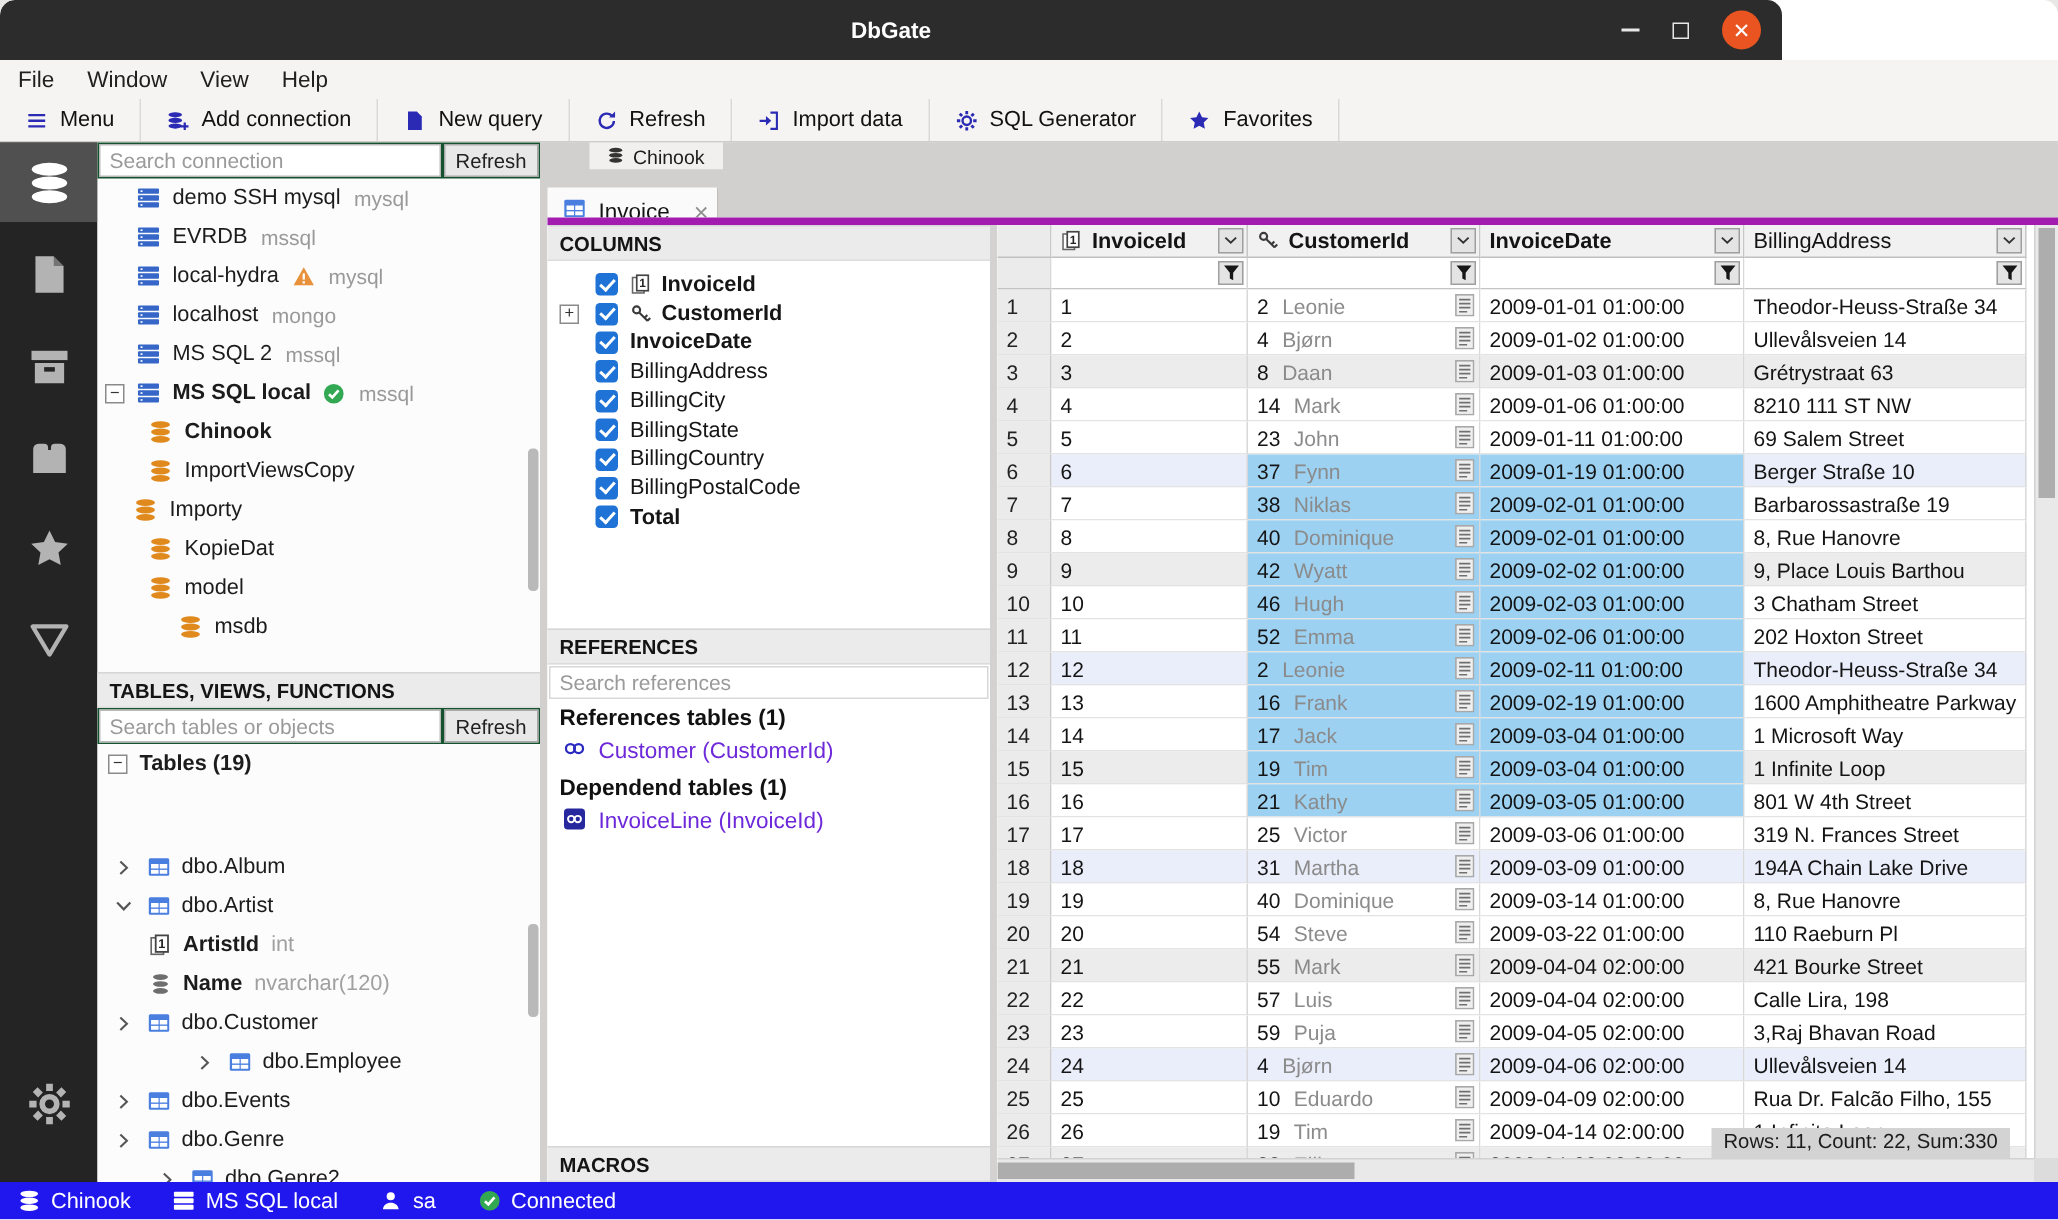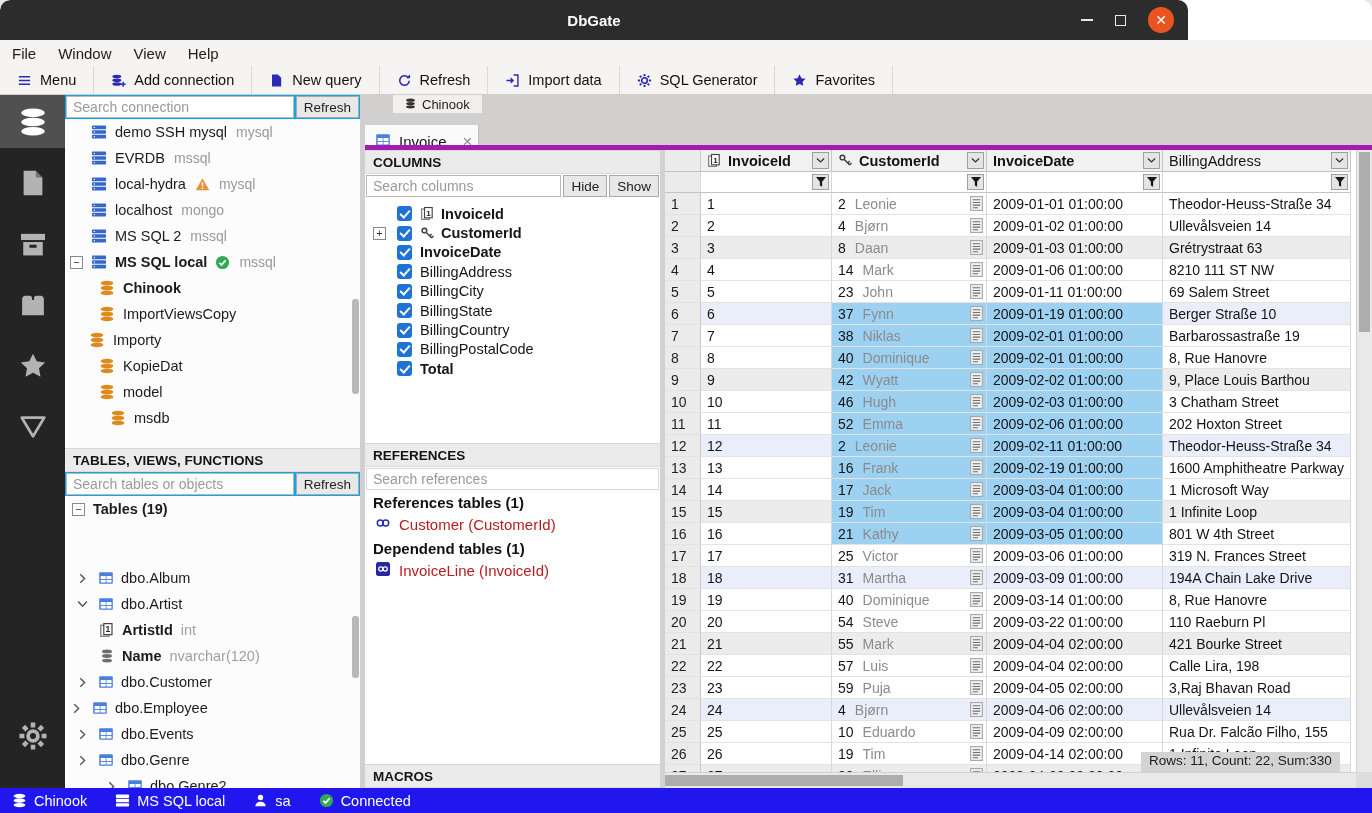--- a/index.html
+++ b/index.html
@@ -28,21 +28,21 @@
   
   .activitybar { position:absolute; left:0; top:95px; width:65px; bottom:25px; background:#242424; display:flex; flex-direction:column; align-items:stretch; }
   .act-item { height:53px; margin-bottom:8px; display:flex; align-items:center; justify-content:center; color:#b3b3b3; }
   .act-item.active { background:#505050; color:#fff; margin-bottom:8px; }
   .act-item svg { width:30px; height:30px; }
   .act-bottom { margin-top:auto; margin-bottom:26px; }
 
   
   .left-panel { position:absolute; left:65px; top:95px; width:295px; bottom:25px; background:#fcfcfc; display:flex; flex-direction:column; }
   .section-header { background:#ebebeb; border-top:1px solid #d6d6d6; border-bottom:1px solid #dcdcdc; font-weight:bold; font-size:13.5px; color:#141414; padding:4px 8px; height:24px; flex:none; }
-  .search-row { display:flex; flex:none; padding:1px 1px; background:#0ea5e9; }
+  .search-row { display:flex; flex:none; padding:1px 1px; background:#14532d; }
   .search-input { flex:1; height:22px; border:1px solid #b9b9b9; background:#fff; font-size:14px; padding:0 6px; color:#333; font-family:inherit; }
   .search-input::placeholder { color:#9a9a9a; }
   .mini-btn { height:22px; background:#e8e8e8; border:1px solid #a9a9a9; font-size:13.5px; padding:0 7px; margin-left:2px; color:#222; font-family:inherit; }
   .conn-list { position:relative; height:329px; overflow:hidden; flex:none; }
   .tree-row { height:26px; display:flex; align-items:center; font-size:14.5px; color:#1c1c1c; position:relative; }
   .tree-row .icon { display:inline-flex; margin-right:8px; }
   .tree-row .icon svg { width:16px; height:16px; }
   .sub { color:#999; margin-left:9px; font-size:14px; }
   .expander { width:13px; height:13px; border:1px solid #8a8a8a; background:#fff; font-size:11px; line-height:11px; text-align:center; color:#333; margin-right:8px; flex:none; }
   .warn { margin-left:9px; display:inline-flex; }
@@ -71,21 +71,21 @@
   .sp-search { display:flex; flex:none; padding:1px; }
   .col-list { flex:none; padding-top:6px; }
   .col-row { height:19.4px; display:flex; align-items:center; padding-left:8px; font-size:14.5px; color:#161616; }
   .col-row .exp-slot { width:24px; flex:none; display:flex; }
   .checkbox { width:15px; height:15px; background:#1f72d6; border-radius:3px; margin-right:8px; flex:none; position:relative; }
   .checkbox:after { content:""; position:absolute; left:4.5px; top:1.5px; width:4px; height:8px; border:solid #fff; border-width:0 2px 2px 0; transform:rotate(42deg); }
   .col-row .icon { display:inline-flex; margin-right:6px; }
   .col-row .icon svg { width:15px; height:15px; }
   .refs-block { font-size:14.5px; }
   .refs-title { font-weight:bold; font-size:15px; color:#111; padding:3px 8px 2px; }
-  .ref-link { display:flex; align-items:center; gap:8px; color:#b91c1c; padding:2px 8px 3px 10px; font-size:15px; }
+  .ref-link { display:flex; align-items:center; gap:8px; color:#6d28d9; padding:2px 8px 3px 10px; font-size:15px; }
   .ref-link svg { width:16px; height:16px; }
   .macros-header { margin-top:auto; }
 
   
   .grid { flex:1; position:relative; background:#fff; overflow:hidden; }
   .grid-inner { position:absolute; left:0; top:0; right:0; bottom:16px; overflow:hidden; }
   .g-row { display:flex; height:22px; }
   .g-cell { flex:none; border-right:1px solid #d8d8d8; border-bottom:1px solid #e3e3e3; display:flex; align-items:center; padding:0 2px 0 6px; font-size:14px; color:#141414; overflow:hidden; white-space:nowrap; background:#fff; }
   .c0 { width:36px; } .c1 { width:131px; } .c2 { width:155px; } .c3 { width:176px; } .c4 { width:188px; }
   .hdr .g-cell { background:#f1f1f1; border-right:1px solid #c6c6c6; border-bottom:1px solid #c0c0c0; font-weight:bold; font-size:14.5px; }
@@ -443,21 +443,21 @@
         <div class="tree-row" style="padding-left: 34px;">
           <span class="icon" style="display: inline-flex; color: rgb(224, 138, 30); margin-right: 8px;">
             <svg viewBox="0 0 16 16" fill="currentColor" width="15" height="15">
               <ellipse cx="8" cy="3.1" rx="6.3" ry="2.3"></ellipse>
               <ellipse cx="8" cy="8" rx="6.3" ry="2.3"></ellipse>
               <ellipse cx="8" cy="12.9" rx="6.3" ry="2.3"></ellipse>
             </svg>
           </span>
           <span>model</span>
         </div>
-        <div class="tree-row" style="padding-left: 45px;">
+        <div class="tree-row" style="padding-left: 16px; margin-left: 38px;">
           <span class="icon" style="display: inline-flex; color: rgb(224, 138, 30); margin-right: 8px;">
             <svg viewBox="0 0 16 16" fill="currentColor" width="15" height="15">
               <ellipse cx="8" cy="3.1" rx="6.3" ry="2.3"></ellipse>
               <ellipse cx="8" cy="8" rx="6.3" ry="2.3"></ellipse>
               <ellipse cx="8" cy="12.9" rx="6.3" ry="2.3"></ellipse>
             </svg>
           </span>
           <span>msdb</span>
         </div>
         <div class="scrollthumb" style="right:1px; top:180px; height:95px;"></div>
@@ -544,21 +544,21 @@
               <g fill="#fff">
                 <rect x="2.7" y="6" width="5" height="3"></rect>
                 <rect x="8.5" y="6" width="5" height="3"></rect>
                 <rect x="2.7" y="9.9" width="5" height="2.6"></rect>
                 <rect x="8.5" y="9.9" width="5" height="2.6"></rect>
               </g>
             </svg>
           </span>
           <span>dbo.Customer</span>
         </div>
-        <div class="tree-row" style="padding-left: 4px;">
+        <div class="tree-row" style="padding-left: 28px; margin-left: 36px;">
           <span class="chev">
             <svg viewBox="0 0 8 12" width="7" height="11">
               <path d="M1.4 1.2l5 4.8-5 4.8" fill="none" stroke="#555" stroke-width="1.6"></path>
             </svg>
           </span>
           <span class="icon" style="display: inline-flex; margin: 0px 7px 0px 4px;">
             <svg viewBox="0 0 16 16" width="16" height="16">
               <rect x="1.2" y="2.2" width="13.6" height="11.6" rx="1" fill="#4a7fe0"></rect>
               <g fill="#fff">
                 <rect x="2.7" y="6" width="5" height="3"></rect>
@@ -656,25 +656,20 @@
             </svg></span>
         <span>Invoice</span>
         <span class="close-x">×</span>
       </div>
     </div>
 
     <div class="tab-content">
 
       <div class="side-panel">
         <div class="section-header">COLUMNS</div>
-        <div class="sp-search">
-          <input class="search-input" placeholder="Search columns" style="">
-          <button class="mini-btn">Hide</button>
-          <button class="mini-btn">Show</button>
-        </div>
         <div class="col-list">
             <div class="col-row">
               <span class="exp-slot"></span>
               <span class="checkbox"></span>
               <span class="icon" style="display: inline-flex;">
                 <svg viewBox="0 0 16 16" width="15" height="15">
                   <rect x="1.8" y="3.2" width="8.2" height="11" fill="#fff" stroke="#666" stroke-width="1.1"></rect>
                   <rect x="4.8" y="1.6" width="8.2" height="11" fill="#fff" stroke="#444" stroke-width="1.2"></rect>
                   <text x="8.9" y="10.3" font-size="8.5" font-weight="bold" fill="#222" text-anchor="middle" font-family="sans-serif">1</text>
                 </svg>

